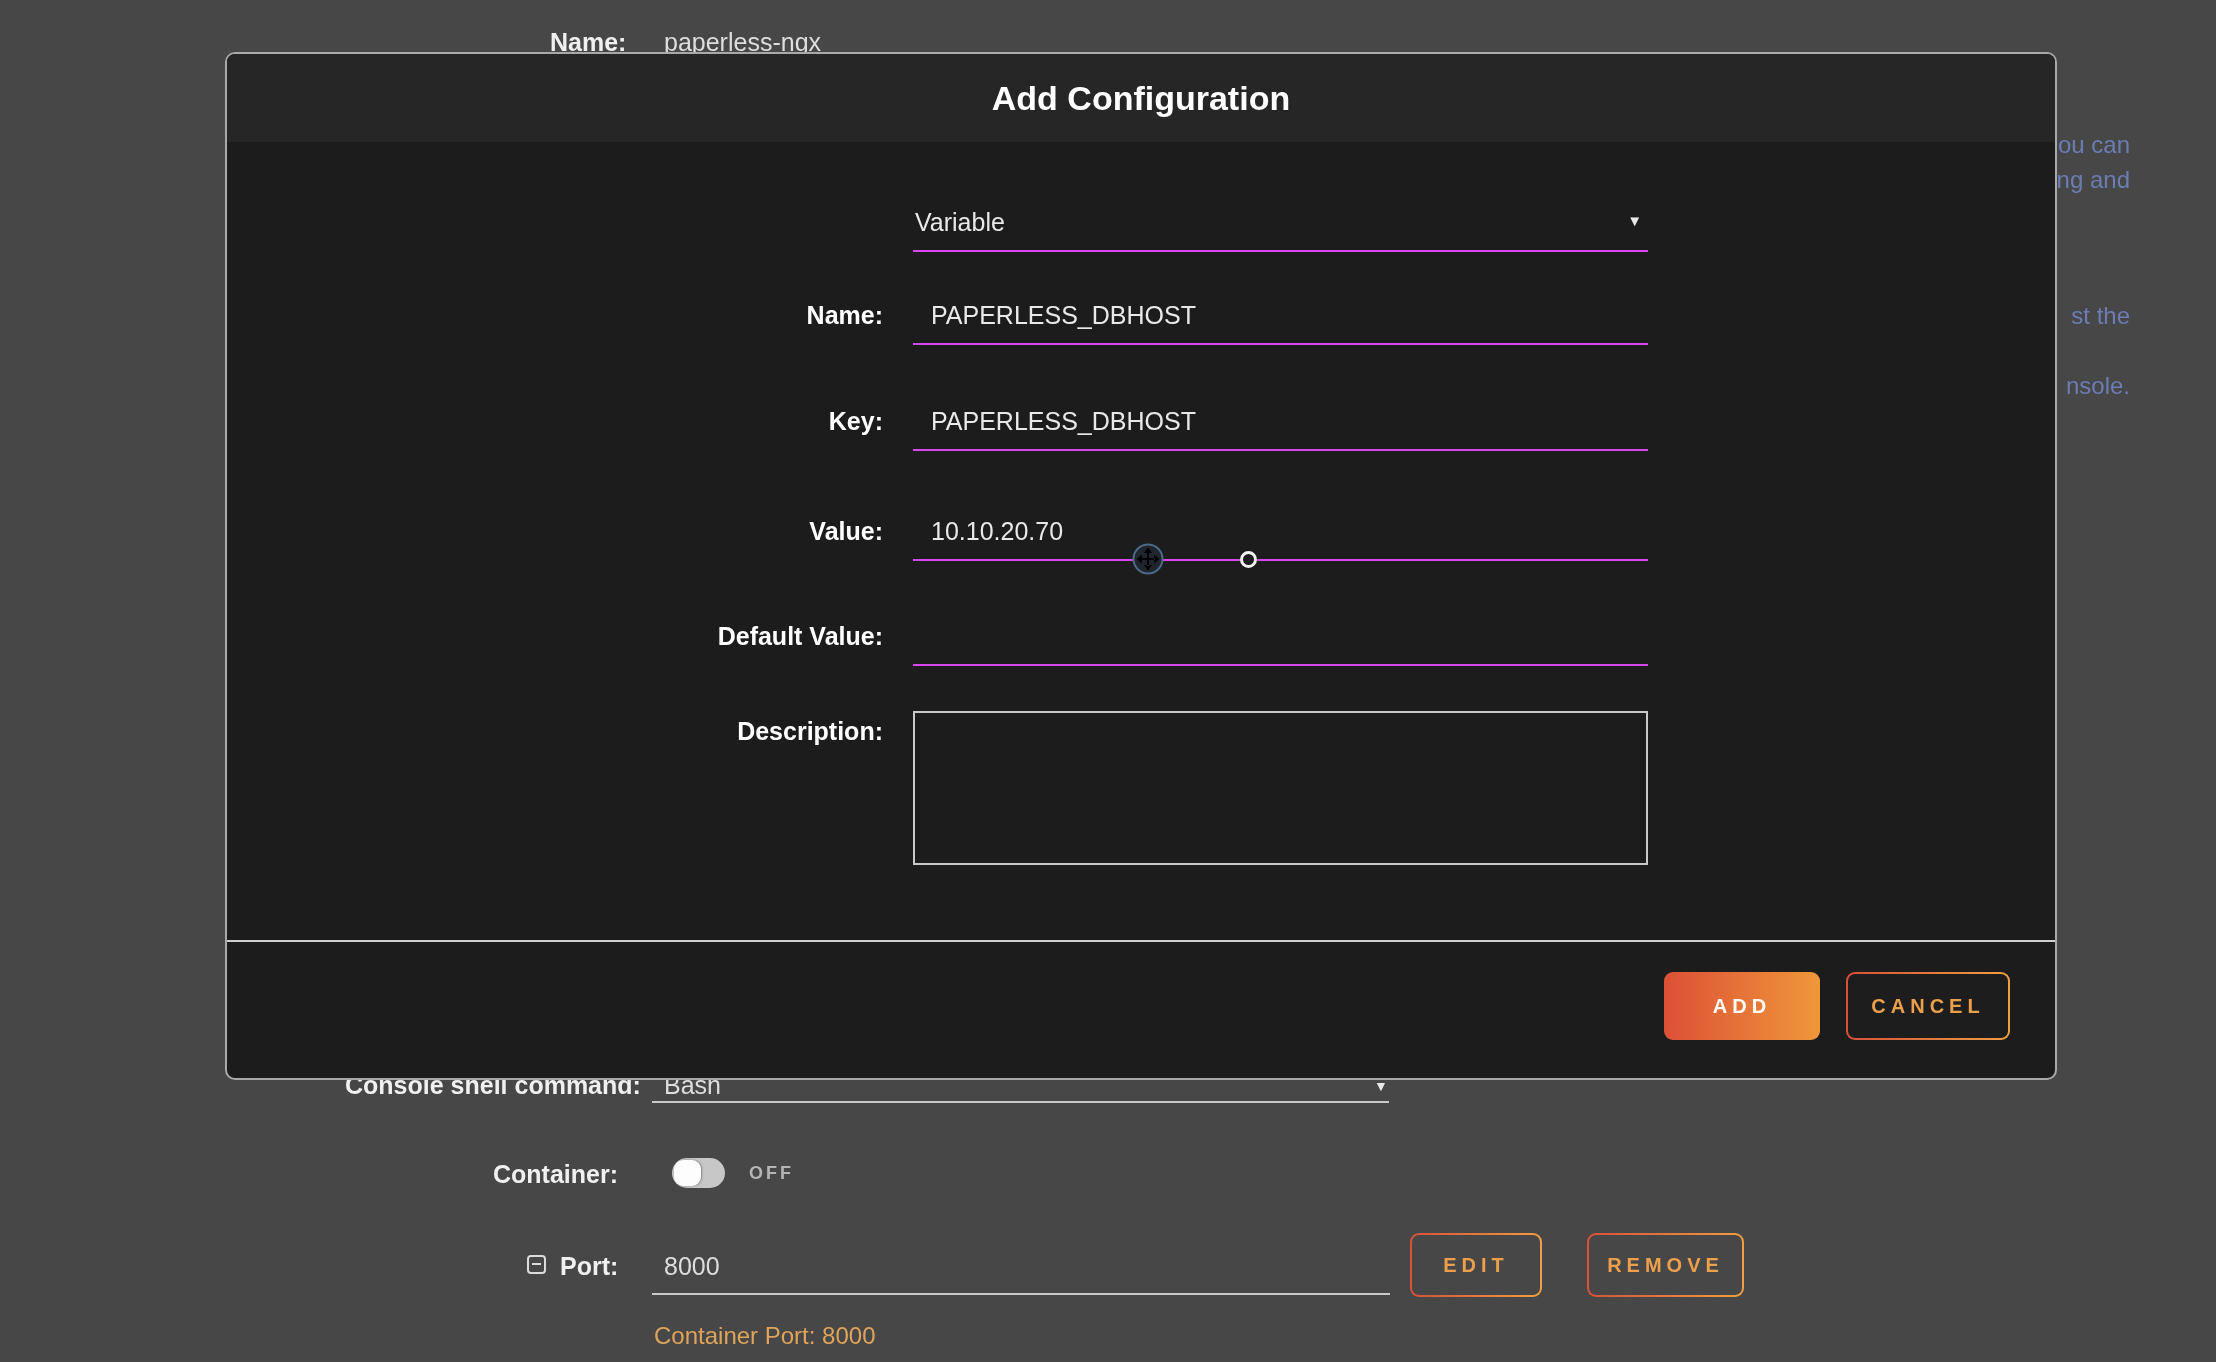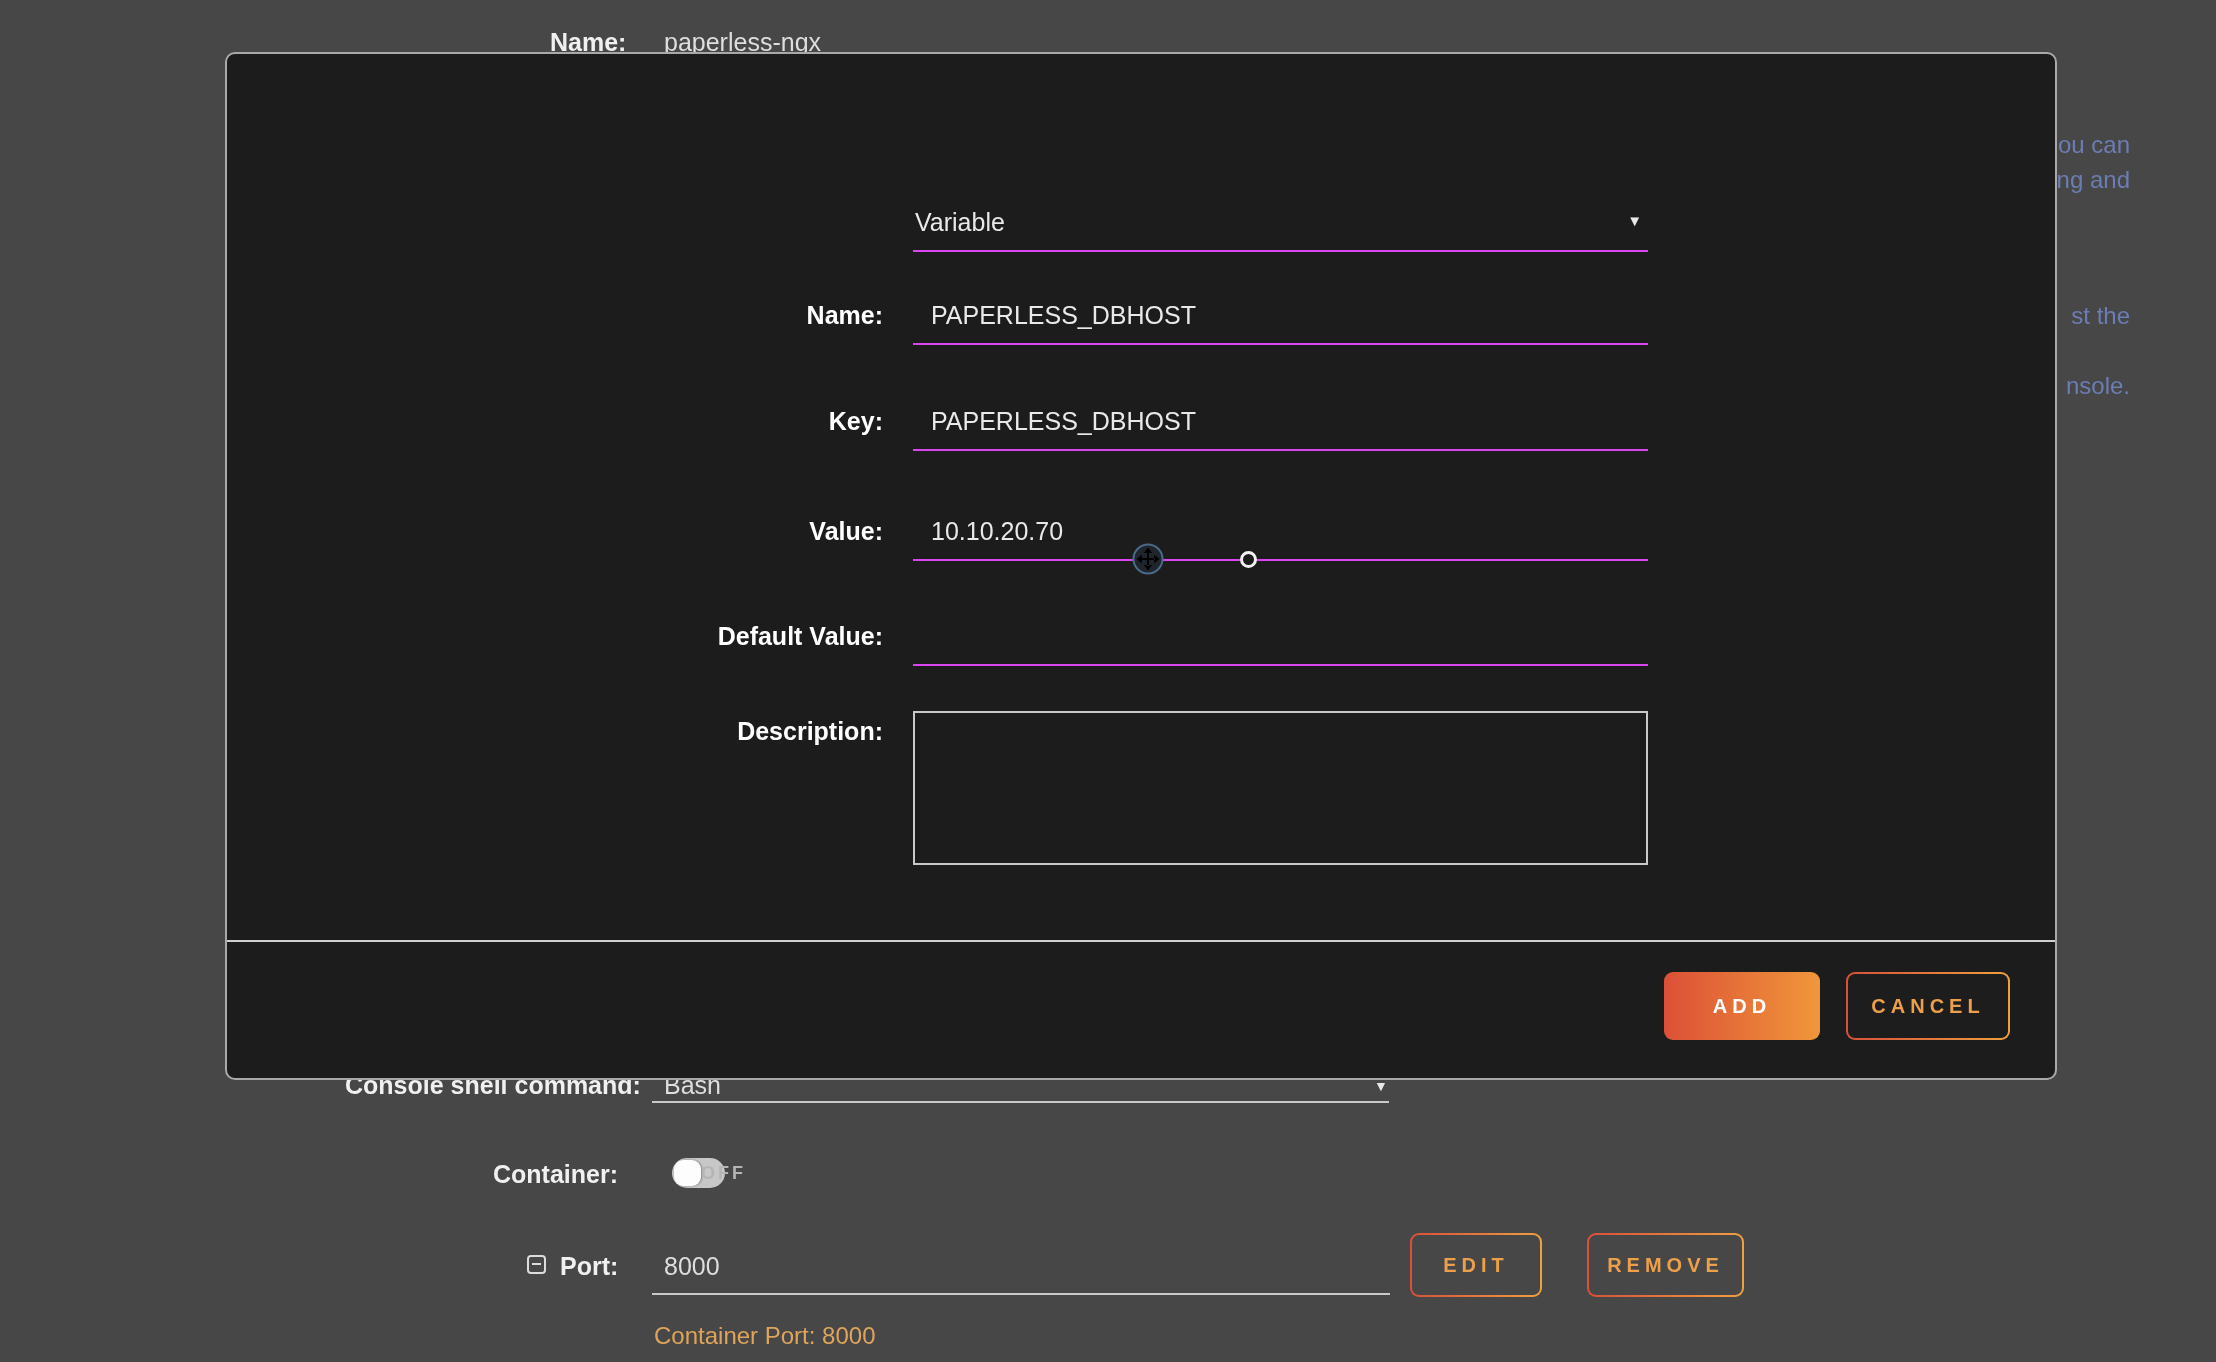--- a/index.html
+++ b/index.html
@@ -13,21 +13,21 @@
   
   .bg-label{font-weight:bold;font-size:25px;color:#f0f0f0;white-space:nowrap;}
   .bg-value{font-size:25px;color:#dedede;white-space:nowrap;}
   .side-frag{right:86px;color:#6c7db4;font-size:24px;white-space:nowrap;}
   .underline{height:2px;background:#c9c9c9;}
   .dd-arrow{font-size:14px;color:#e8e8e8;}
 
   
   .toggle{left:672px;top:1158px;width:53px;height:30px;background:#c7c7c7;border-radius:15px;}
   .toggle-knob{position:absolute;left:2px;top:2px;width:27px;height:26px;background:#fdfdfd;border-radius:9px;box-shadow:1px 0 2px rgba(0,0,0,.35);}
-  .off-text{left:701px;top:1163px;font-size:18px;font-weight:bold;letter-spacing:3px;color:#b5b5b5;}
+  .off-text{left:749px;top:1163px;font-size:18px;font-weight:bold;letter-spacing:3px;color:#b5b5b5;}
 
   
   .minus-box{left:527px;top:1255px;width:19px;height:19px;border:2px solid #dcdcdc;border-radius:4px;box-sizing:border-box;}
   .minus-bar{position:absolute;left:3px;top:6px;width:9px;height:2px;background:#dcdcdc;}
 
   
   .gbtn{padding:2px;border-radius:9px;background:linear-gradient(90deg,#d9503a,#efa040);cursor:pointer;box-sizing:border-box;}
   .gbtn-inner{width:100%;height:100%;border-radius:7px;display:flex;align-items:center;justify-content:center;
     font-weight:bold;font-size:20px;letter-spacing:5px;color:#eda04b;}
   .on-gray{background:#474747;}
@@ -107,20 +107,23 @@
     <div class="gbtn-inner on-gray">EDIT</div>
   </div>
   <div class="abs gbtn" style="left:1587px;top:1233px;width:157px;height:64px;">
     <div class="gbtn-inner on-gray">REMOVE</div>
   </div>
 
   <span class="abs container-port">Container Port: 8000</span>
 
   <div class="abs modal">
 
+    <div class="modal-header">
+      <span class="modal-title">Add Configuration</span>
+    </div>
 
     <div class="mrow mr1">
       <div class="mfield">
         <div class="select-value">Variable</div>
         <span class="select-arrow">▼</span>
       </div>
     </div>
 
     <div class="mrow mr2">
       <div class="mlabel">Name:</div>

